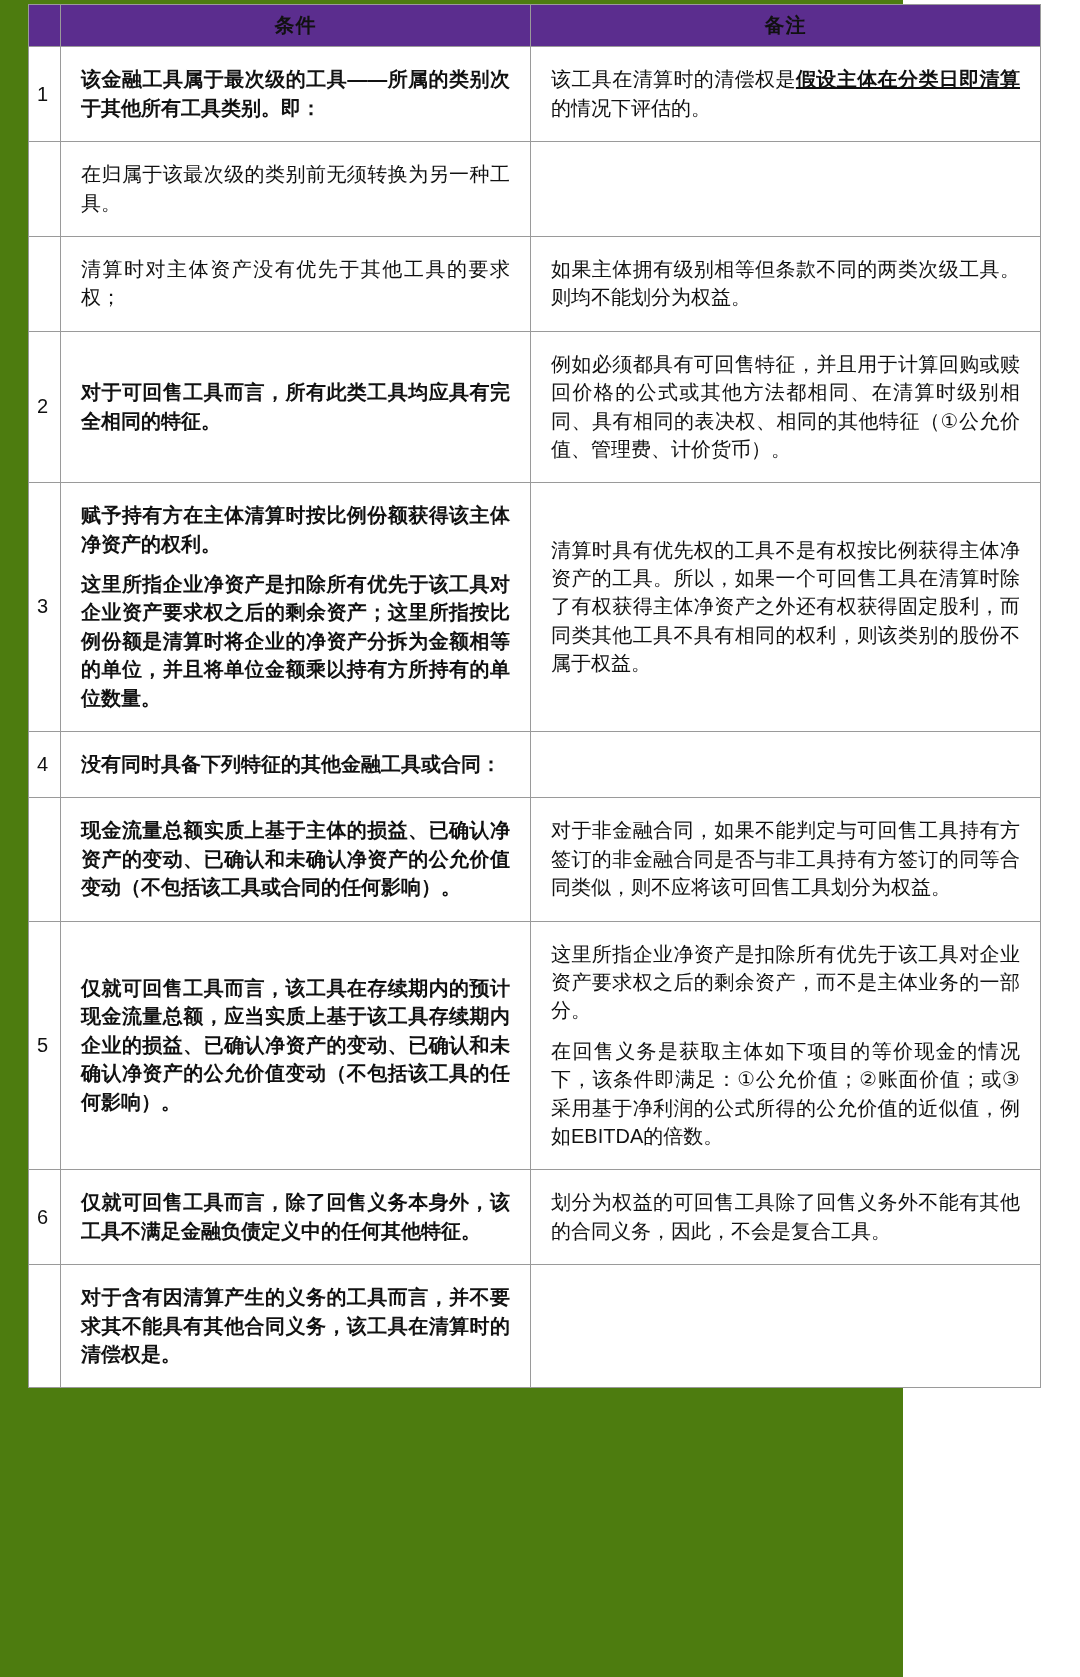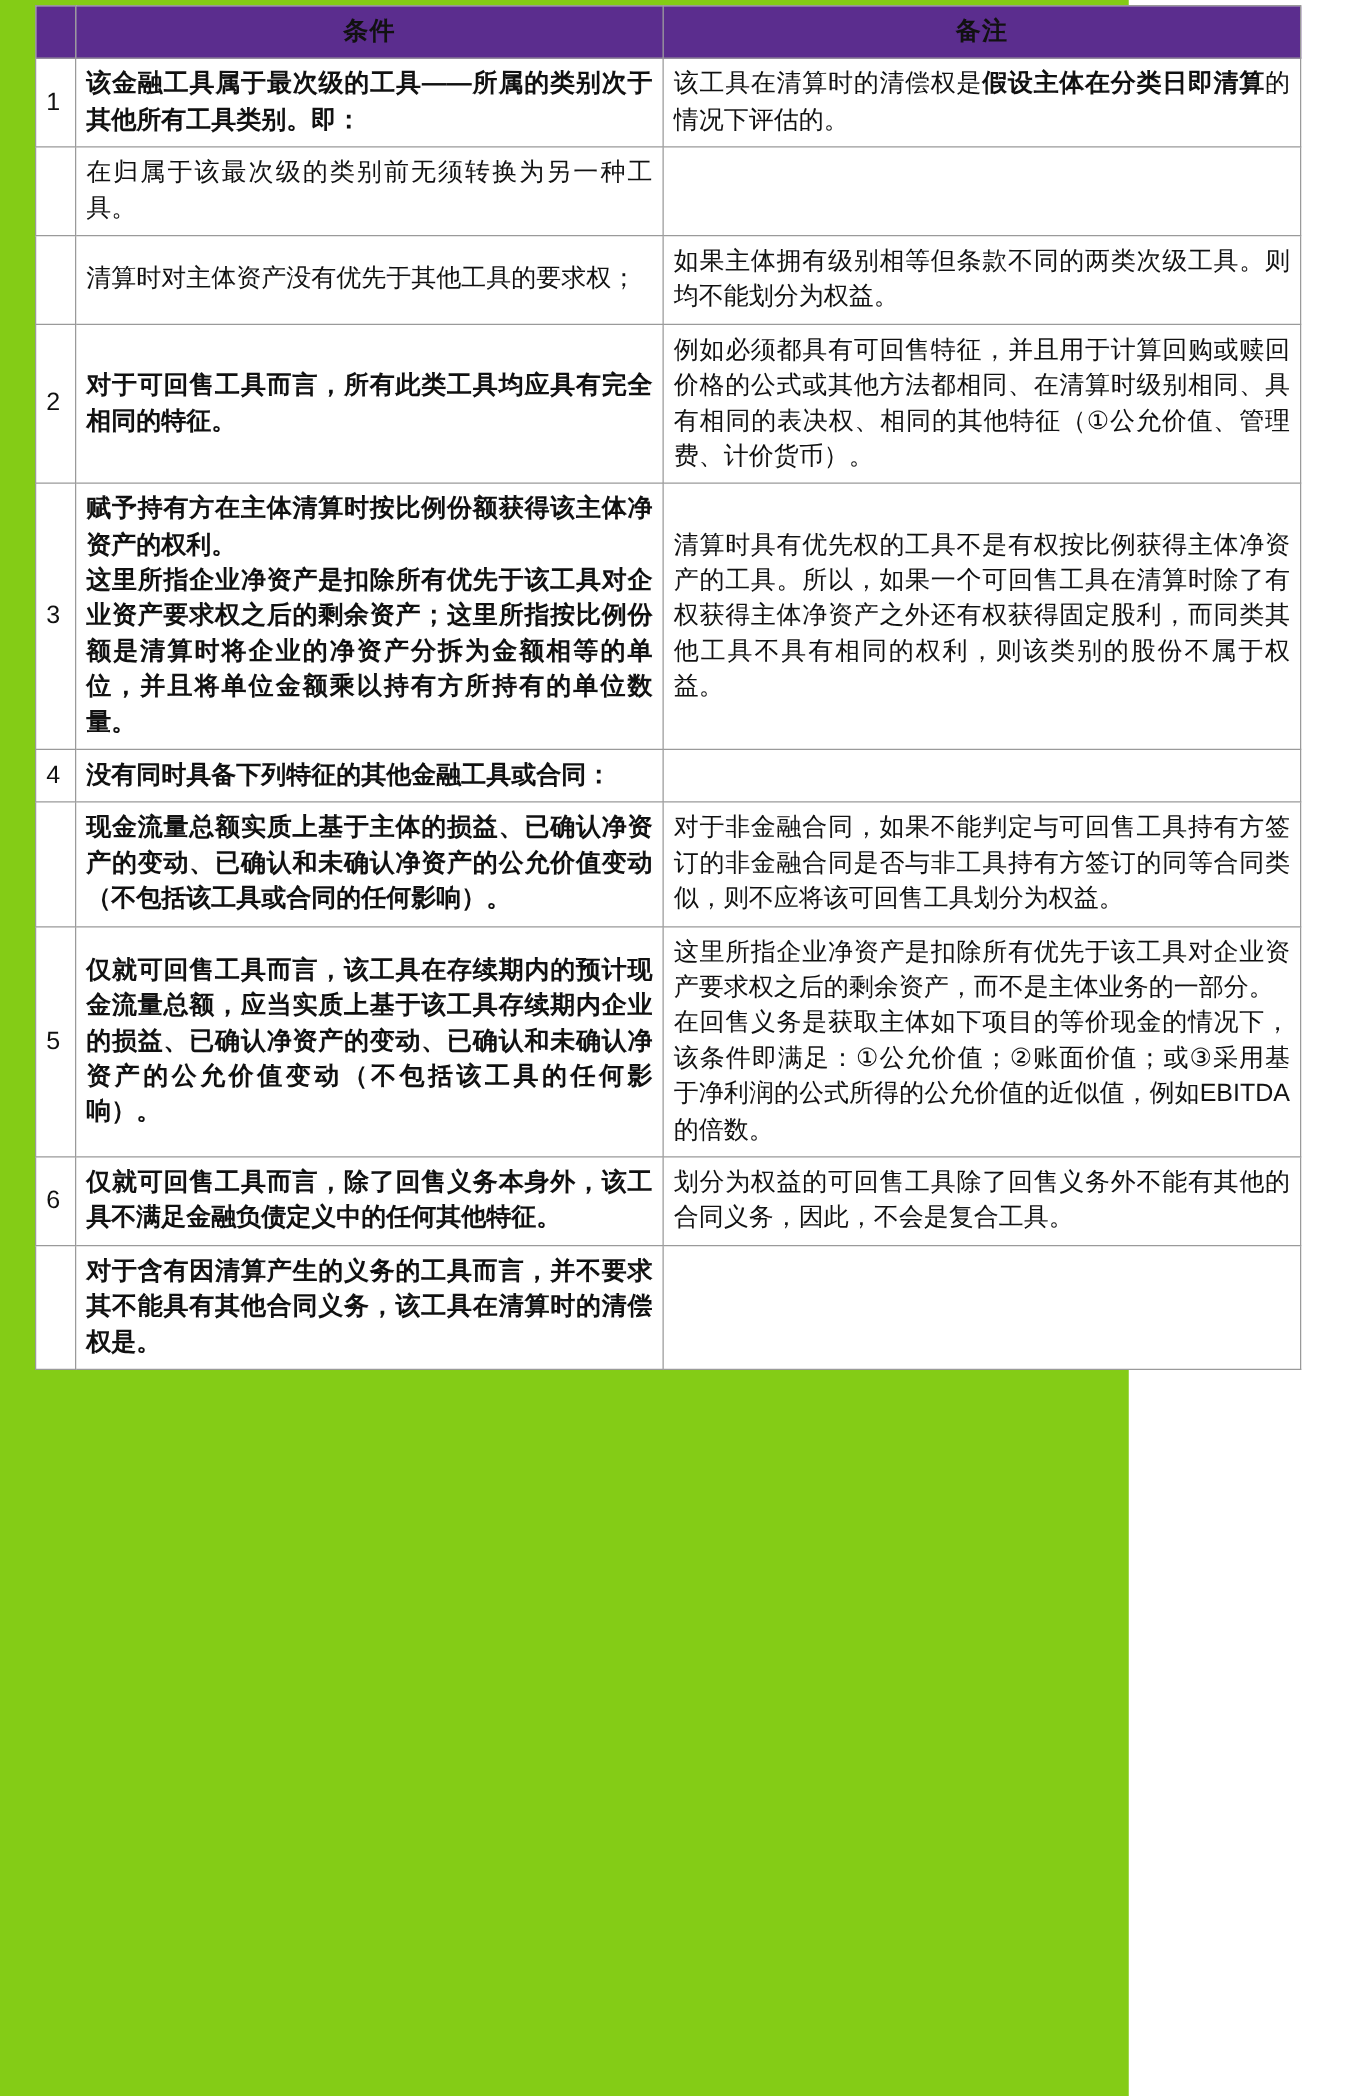--- a/index.html
+++ b/index.html
@@ -9,21 +9,21 @@
   }
   body {
     width: 1080px;
     font-family: "Liberation Sans", "DejaVu Sans", sans-serif;
   }
   .sheet {
     width: 903px;
     min-height: 1677px;
     box-sizing: border-box;
     padding: 4px 36px 10px 28px;
-    background: #84cc16;
+    background: #4d7c0f;
   }
   table.cond-table {
     border-collapse: collapse;
     table-layout: fixed;
     width: 1012px;
     background: #ffffff;
   }
   table.cond-table col.c-num { width: 32px; }
   table.cond-table col.c-cond { width: 470px; }
   table.cond-table col.c-note { width: 510px; }
@@ -62,23 +62,23 @@
     text-align: justify;
     text-justify: inter-ideograph;
   }
   td.note {
     text-align: justify;
     text-justify: inter-ideograph;
   }
   td.bold, .bold {
     font-weight: bold;
   }
-  .b { font-weight: bold; }
+  .b { font-weight: bold; text-decoration: underline; }
   p.ln {
-    margin: 0;
+    margin: 12px;
   }
 </style>
 </head>
 <body>
 
 <div class="sheet">
   <table class="cond-table">
     <colgroup>
       <col class="c-num">
       <col class="c-cond">

